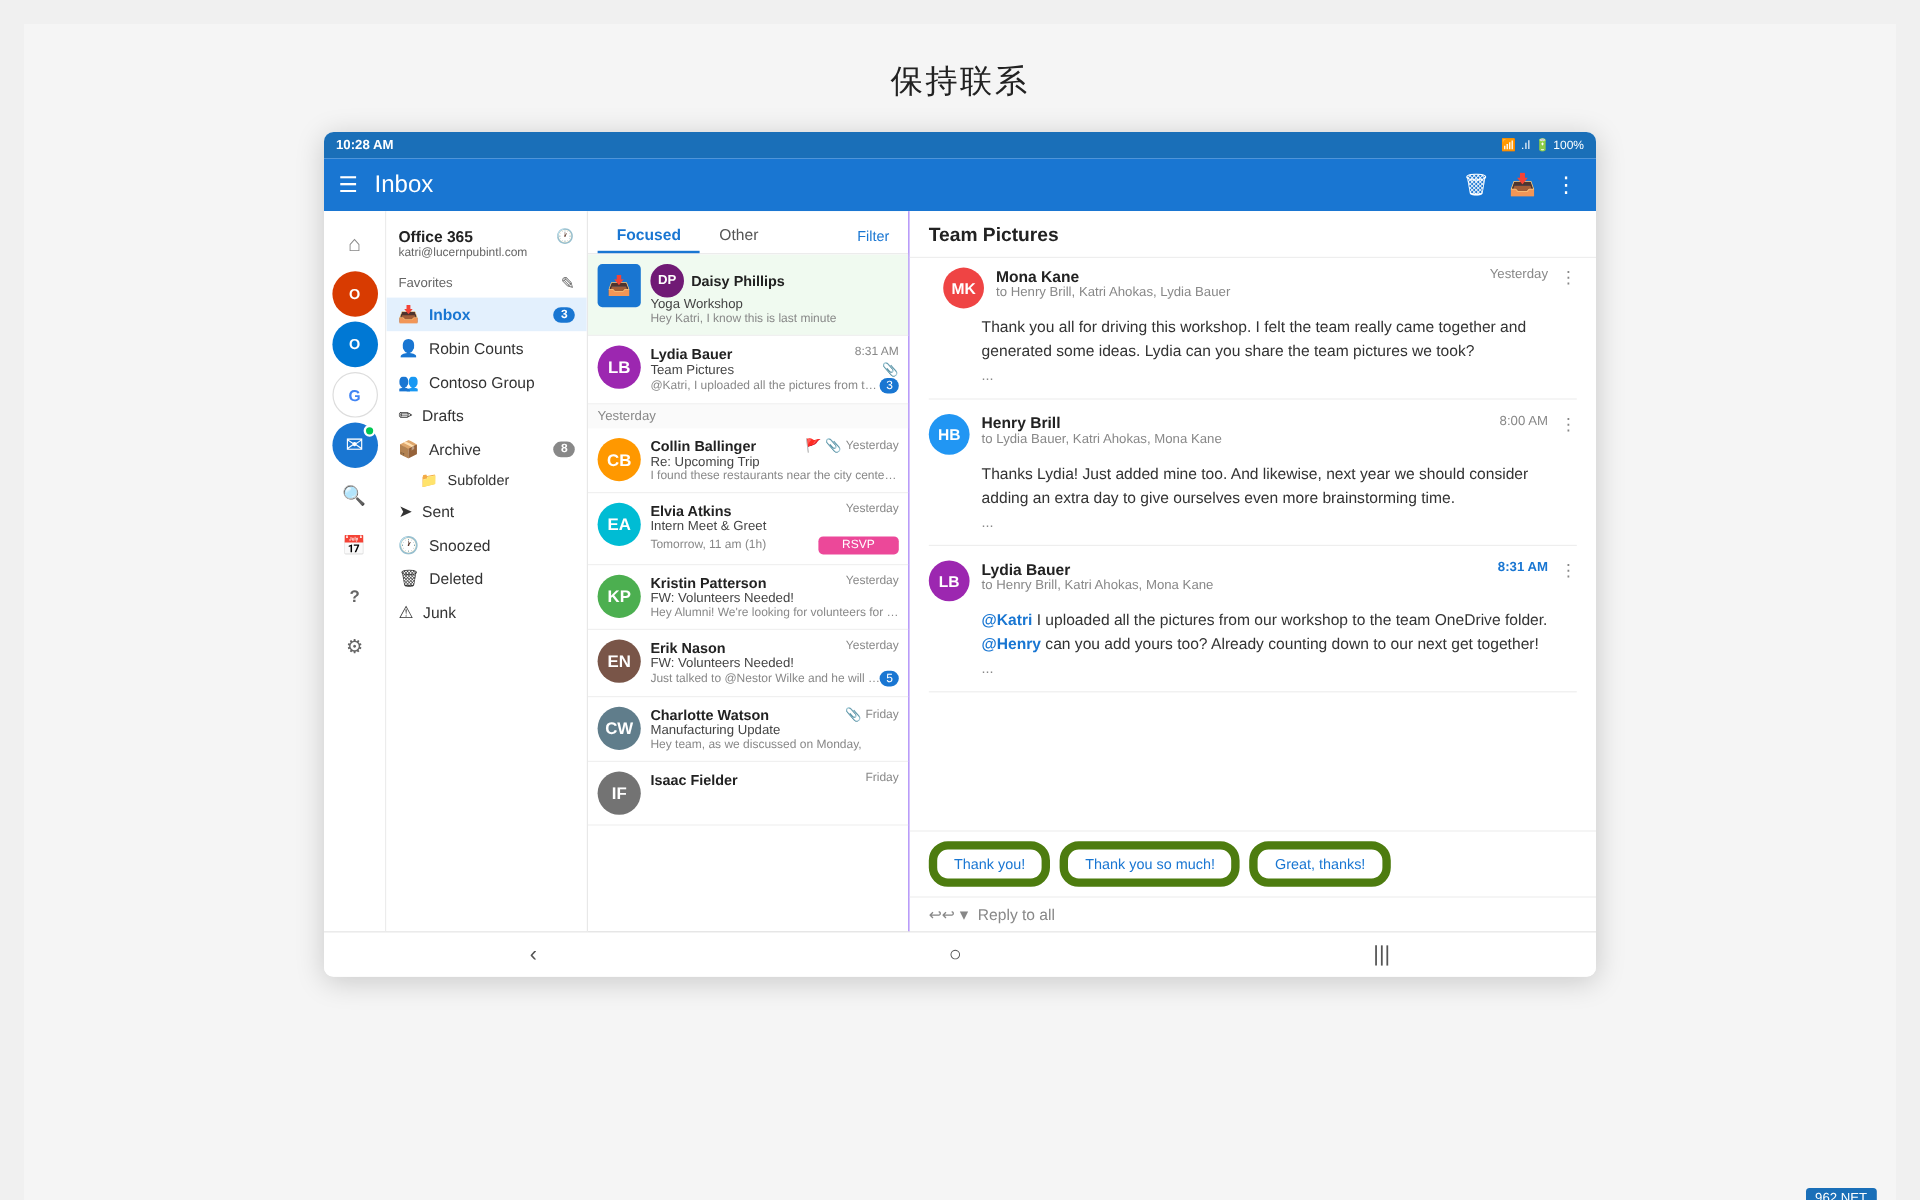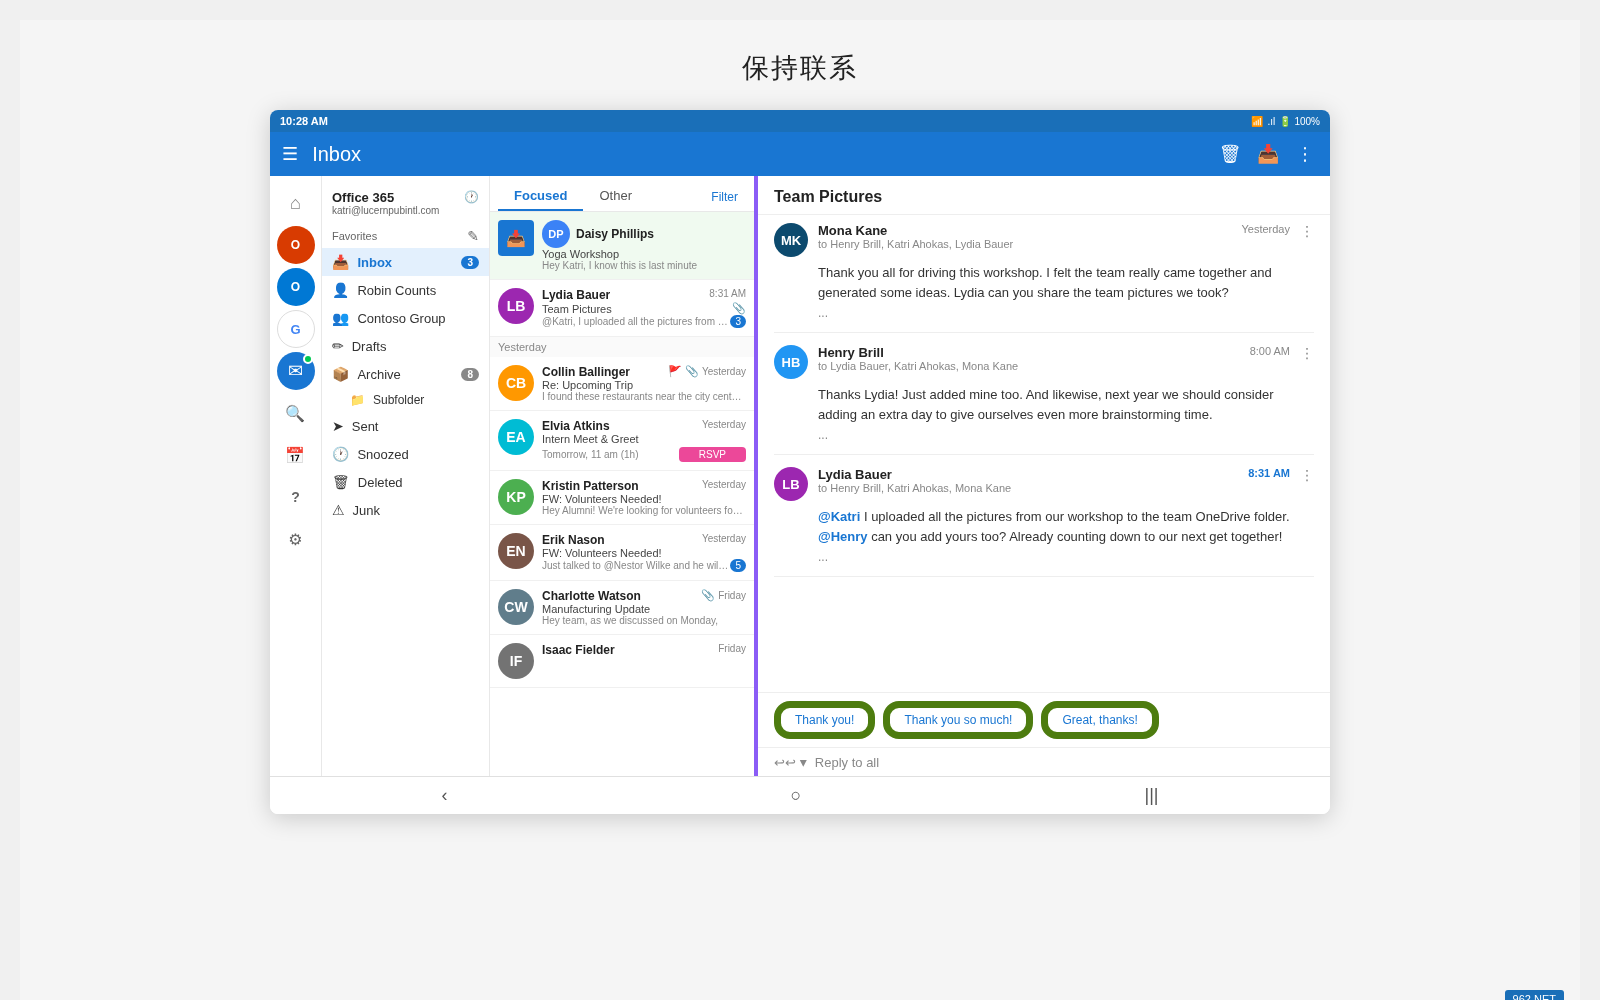--- a/index.html
+++ b/index.html
@@ -141,21 +141,21 @@
       align-items: center;
       padding: 5px 10px 5px 28px;
       cursor: pointer;
       gap: 8px;
       font-size: 12px;
       color: #333;
     }
     
     .email-list {
       width: 268px;
-      border-right: 4px solid #8b5cf6;
+      border-right: 1px solid #8b5cf6;
       display: flex;
       flex-direction: column;
       overflow: hidden;
     }
     .email-tabs {
       display: flex;
       align-items: center;
       padding: 6px 8px 0 8px;
       border-bottom: 1px solid #e8e8e8;
       gap: 0;
@@ -426,21 +426,21 @@
         </div>
 
         <div class="email-items">
 
           <div class="email-item highlighted">
             <div style="position:relative;">
               <div class="email-icon-box">📥</div>
             </div>
             <div style="flex:1;min-width:0;">
               <div style="display:flex;justify-content:space-between;align-items:center;">
-                <div class="email-avatar" style="background:#3b82f6;width:28px;height:28px;font-size:11px;display:inline-flex;">DP</div>
+                <div class="email-avatar" style="background:#701a75;width:28px;height:28px;font-size:11px;display:inline-flex;">DP</div>
                 <span class="email-from" style="flex:1;margin-left:6px;">Daisy Phillips</span>
               </div>
               <div class="email-subject">Yoga Workshop</div>
               <div class="email-preview">Hey Katri, I know this is last minute</div>
             </div>
           </div>
 
           <div class="email-item">
             <div class="email-avatar" style="background:#9c27b0;">LB</div>
             <div style="flex:1;min-width:0;">
@@ -552,21 +552,21 @@
 
       <div class="message-panel">
         <div class="message-header">
           <span class="message-header-title">Team Pictures</span>
         </div>
 
         <div class="message-threads">
 
           <div class="message-card">
             <div class="message-card-header">
-              <div class="msg-avatar" style="background:#0c4a6e;">MK</div>
+              <div class="msg-avatar" style="background:#ef4444;margin-left:12px;">MK</div>
               <div class="msg-sender-info">
                 <div class="msg-sender-name">Mona Kane</div>
                 <div class="msg-to">to Henry Brill, Katri Ahokas, Lydia Bauer</div>
               </div>
               <span class="msg-time">Yesterday</span>
               <span class="msg-more">⋮</span>
             </div>
             <div class="msg-body">Thank you all for driving this workshop. I felt the team really came together and generated some ideas. Lydia can you share the team pictures we took?</div>
             <div class="msg-ellipsis">...</div>
           </div>

